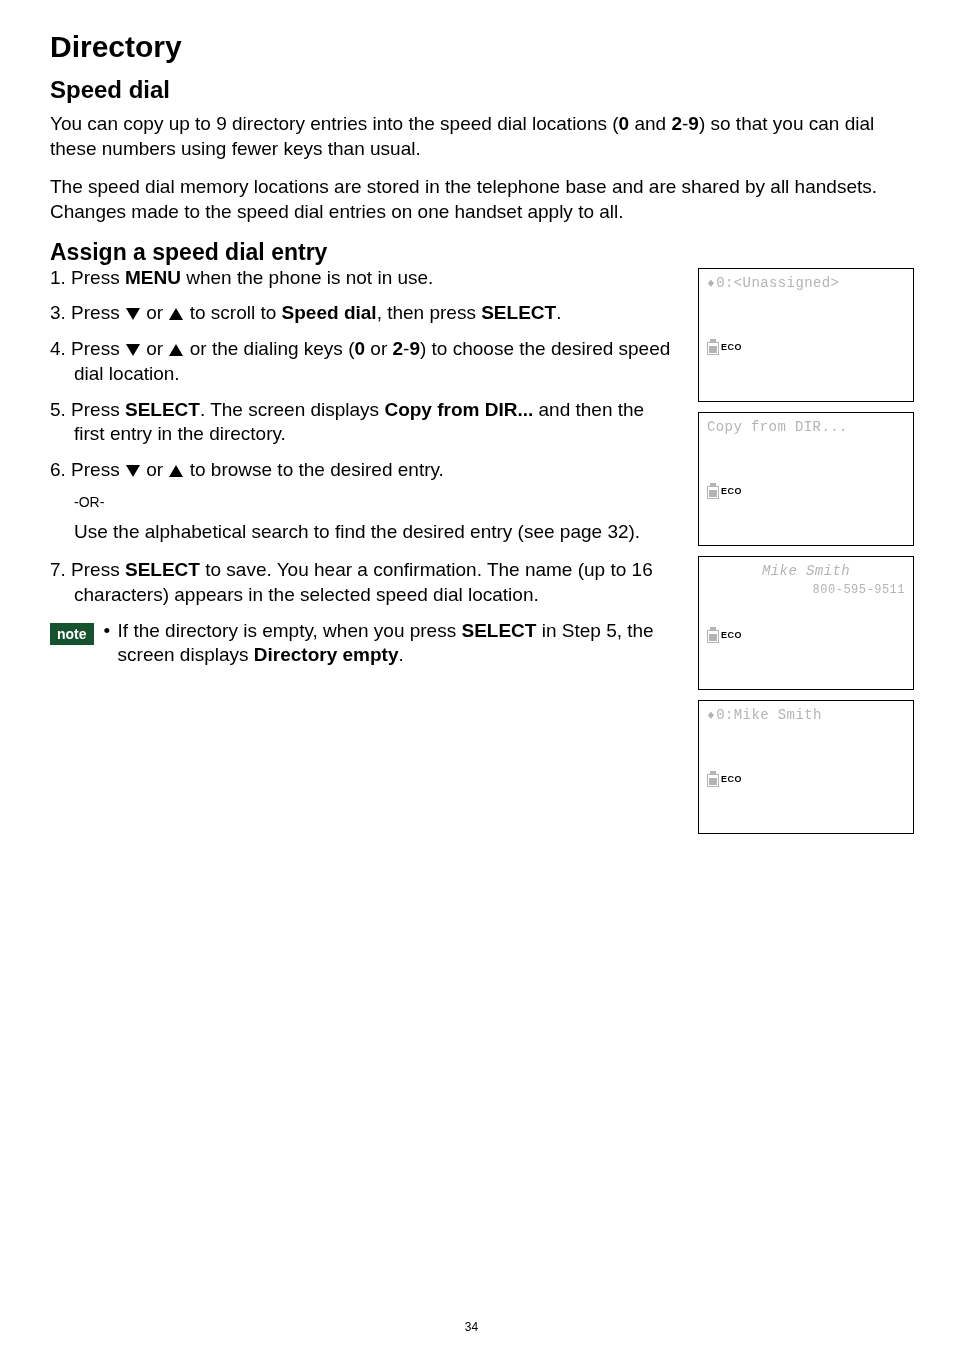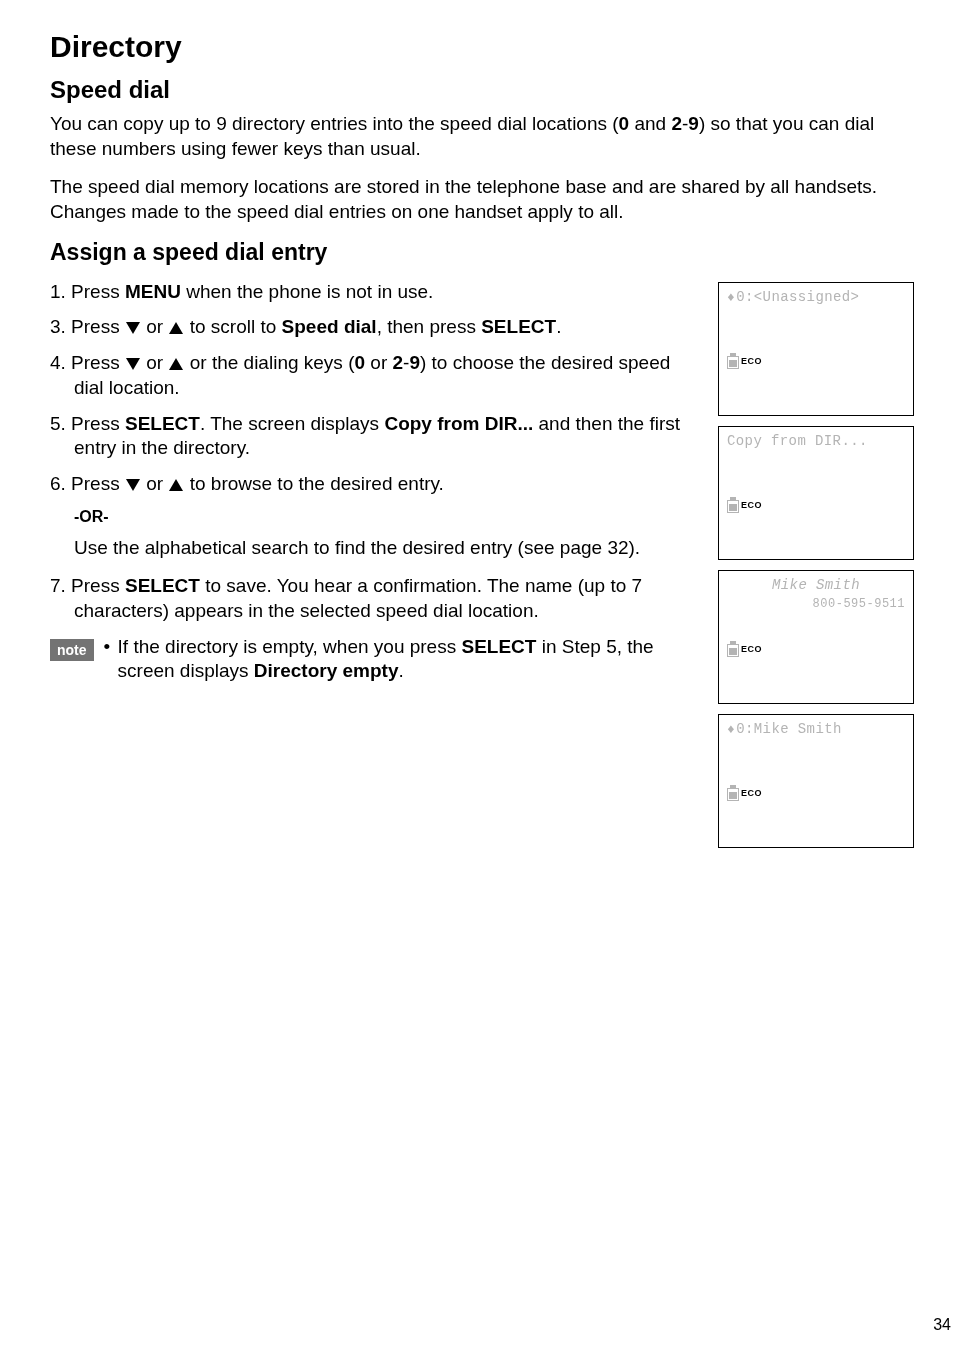--- a/index.html
+++ b/index.html
@@ -21,21 +21,20 @@
     margin-bottom: 12px;
   }
   h2 {
     font-size: 24px;
     font-weight: bold;
     margin-bottom: 8px;
   }
   h3 {
     font-size: 23px;
     font-weight: bold;
-    margin-bottom: 14px;
     margin-top: 10px;
   }
   p.intro {
     font-size: 19px;
     line-height: 1.3;
     margin-bottom: 14px;
   }
   .main-content {
     display: flex;
     flex-direction: row;
@@ -50,22 +49,22 @@
     counter-reset: step;
   }
   ol > li {
     font-size: 19px;
     line-height: 1.3;
     margin-bottom: 11px;
     padding-left: 24px;
     text-indent: -24px;
   }
   .or {
-    font-size: 16px;
-    font-weight: bold;
+    font-size: 14px;
+    font-weight: normal;
     margin: 6px 0 10px 24px;
   }
   .sub-p {
     font-size: 19px;
     line-height: 1.3;
     margin: 0 0 14px 24px;
   }
   .tri-down {
     display: inline-block;
     width: 0;
@@ -85,21 +84,21 @@
     border-bottom: 12px solid #000;
     vertical-align: middle;
     margin: 0 1px;
   }
   .note-block {
     display: flex;
     align-items: flex-start;
     margin-top: 10px;
   }
   .note-badge {
-    background: #737373;
+    background: #14532d;
     color: #fff;
     font-size: 14px;
     font-weight: bold;
     padding: 3px 7px;
     margin-right: 10px;
     flex-shrink: 0;
     margin-top: 4px;
   }
   .note-list {
     flex: 1;
@@ -112,21 +111,21 @@
     padding-left: 14px;
     position: relative;
   }
   .note-list li::before {
     content: "•";
     position: absolute;
     left: 0;
     top: 0;
   }
   .screens-col {
-    width: 196px;
+    width: 216px;
     flex-shrink: 0;
     padding-top: 2px;
   }
   .screen {
     border: 1px solid #000;
     height: 134px;
     margin-bottom: 10px;
     padding: 6px 8px;
     position: relative;
     font-family: "Courier New", monospace;
@@ -201,23 +200,23 @@
     font-size: 13px;
     vertical-align: middle;
     line-height: 1;
     margin-right: 1px;
     color: #b4b4b4;
   }
   .page-num {
     position: absolute;
     bottom: 20px;
     left: 0;
-    right: 3px;
-    text-align: right;
-    font-size: 16px;
+    right: 11px;
+    text-align: center;
+    font-size: 12px;
   }
 </style>
 </head>
 <body>
 
 <h1>Directory</h1>
 <h2>Speed dial</h2>
 
 <p class="intro">
   <span id="intro1">You can copy up to 9 directory entries into the speed dial locations (<b>0</b> and <b>2</b>-<b>9</b>) so that you can dial these numbers using fewer keys than usual.</span>
@@ -244,21 +243,21 @@
         <span>5. Press </span><b>SELECT</b><span>. The screen displays </span><b>Copy from DIR...</b><span> and then the first entry in the directory.</span>
       </li>
       <li>
         <span>6. Press </span><span class="tri-down"></span><span> or </span><span class="tri-up"></span><span> to browse to the desired entry.</span>
       </li>
     </ol>
     <div class="or">-OR-</div>
     <p class="sub-p">Use the alphabetical search to find the desired entry (see page 32).</p>
     <ol>
       <li>
-        <span>7. Press </span><b>SELECT</b><span> to save. You hear a confirmation. The name (up to 7 characters) appears in the selected speed dial location.</span>
+        <span>7. Press </span><b>SELECT</b><span> to save. You hear a confirmation. The name (up to 16 characters) appears in the selected speed dial location.</span>
       </li>
     </ol>
 
     <div class="note-block">
       <div class="note-badge">note</div>
       <ul class="note-list">
         <li>
           <span>If the directory is empty, when you press </span><b>SELECT</b><span> in Step 5, the screen displays </span><b>Directory empty</b><span>.</span>
         </li>
       </ul>

